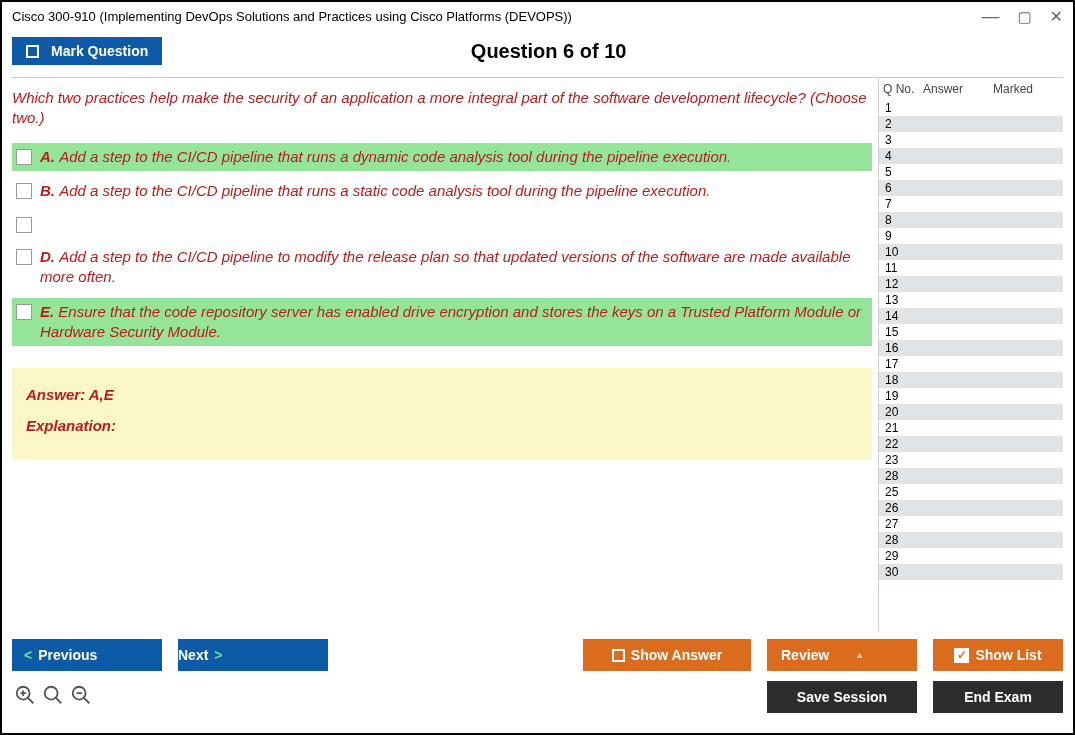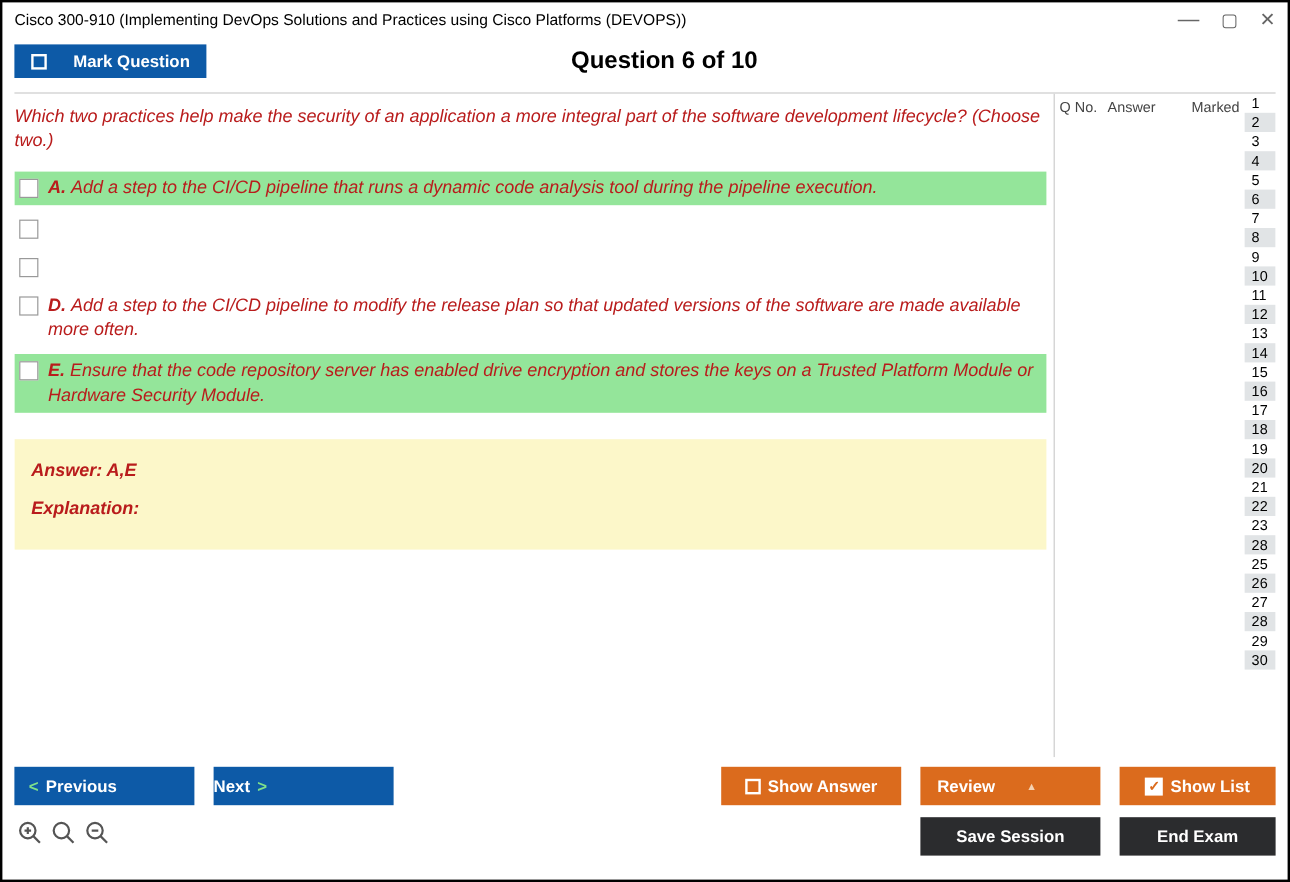--- a/index.html
+++ b/index.html
@@ -15,21 +15,21 @@
   .title-controls { display: flex; gap: 18px; align-items: center; color: #666; }
   .title-controls span { font-size: 15px; cursor: default; }
   .content {
     flex: 1; display: flex; flex-direction: column; padding: 0 10px 10px 10px;
   }
   .header-row {
     display: flex; align-items: center; padding: 6px 0 12px 0; border-bottom: 1px solid #ccc;
   }
   .mark-btn {
     background: #0d5aa7; color: #fff; font-weight: bold; font-size: 14px;
-    padding: 6px 14px; display: inline-flex; align-items: center; gap: 22px;
+    padding: 6px 14px; display: inline-flex; align-items: center; gap: 12px;
     border: none; cursor: pointer;
   }
   .mark-btn .box { width: 13px; height: 13px; border: 2px solid #fff; }
   .qhead {
     flex: 1; text-align: center; font-size: 20px; font-weight: bold; color: #000;
   }
   .body-row { flex: 1; display: flex; overflow: hidden; }
   .left-pane { flex: 1; padding: 10px 2px 10px 0; font-size: 15px; color:#b91c1c; display:flex; flex-direction:column;font-style:italic; }
   .qtext { margin-bottom: 14px; line-height: 1.35; }
   .options { display: flex; flex-direction: column; gap: 6px; }
@@ -44,21 +44,21 @@
   .option .otext { line-height: 1.35; }
   .option .olabel { font-weight: bold; }
   .answer-box {
     background: #fcf7c9; margin-top: 22px; padding: 18px 14px 26px 14px;
     font-size: 15px;
   }
   .answer-box .ans { font-weight: bold; margin-bottom: 14px; }
   .answer-box .exp { font-weight: bold; }
   .right-pane {
     width: 185px; border-left: 1px solid #ccc; margin-left: 4px;
-    display: flex; flex-direction: row; font-size: 12px;
+    display: flex; flex-direction: column; font-size: 12px;
   }
   .rhead {
     display: flex; padding: 4px 4px; color: #444; font-size: 12px;
   }
   .rhead .c1 { width: 40px; }
   .rhead .c2 { width: 70px; }
   .rhead .c3 { flex:1; }
   .rlist { flex:1; overflow-y: auto; position: relative; }
   .rlist::-webkit-scrollbar { width: 16px; }
   .rlist::-webkit-scrollbar-track { background: #f0f0f0; }
@@ -110,20 +110,21 @@
     <div class="body-row">
       <div class="left-pane">
         <div class="qtext">Which two practices help make the security of an application a more integral part of the software development lifecycle? (Choose two.)</div>
         <div class="options" id="options">
             <div class="option hl">
               <div class="cb"></div>
               <div class="otext"><span class="olabel">A. </span><span>Add a step to the CI/CD pipeline that runs a dynamic code analysis tool during the pipeline execution.</span></div>
             </div>
             <div class="option">
               <div class="cb"></div>
+              <div class="otext"><span class="olabel">B. </span><span>Add a step to the CI/CD pipeline that runs a static code analysis tool during the pipeline execution.</span></div>
             </div>
             <div class="option">
               <div class="cb"></div>
             </div>
             <div class="option">
               <div class="cb"></div>
               <div class="otext"><span class="olabel">D. </span><span>Add a step to the CI/CD pipeline to modify the release plan so that updated versions of the software are made available more often.</span></div>
             </div>
             <div class="option hl">
               <div class="cb"></div>
@@ -181,21 +182,21 @@
       <div class="btn-row">
         <button class="fbtn blue" style="width:150px; justify-content:flex-start; padding-left:12px;">
           <span style="color:#7fe08a;font-weight:bold;">&lt;</span>
           <span>Previous</span>
         </button>
         <button class="fbtn blue" style="width:150px; justify-content:flex-start; padding-right:12px;">
           <span>Next</span>
           <span style="color:#7fe08a;font-weight:bold;">&gt;</span>
         </button>
         <div class="spacer"></div>
-        <button class="fbtn orange" style="width:150px;">
+        <button class="fbtn orange" style="width:168px;">
           <span class="box"></span>
           <span>Show Answer</span>
         </button>
         <button class="fbtn orange" style="width:150px; justify-content:flex-start; padding-left:14px;">
           <span>Review</span>
           <span class="review-arrow">▲</span>
         </button>
         <button class="fbtn orange" style="width:130px;">
           <span class="checkbox-filled">✓</span>
           <span>Show List</span>

